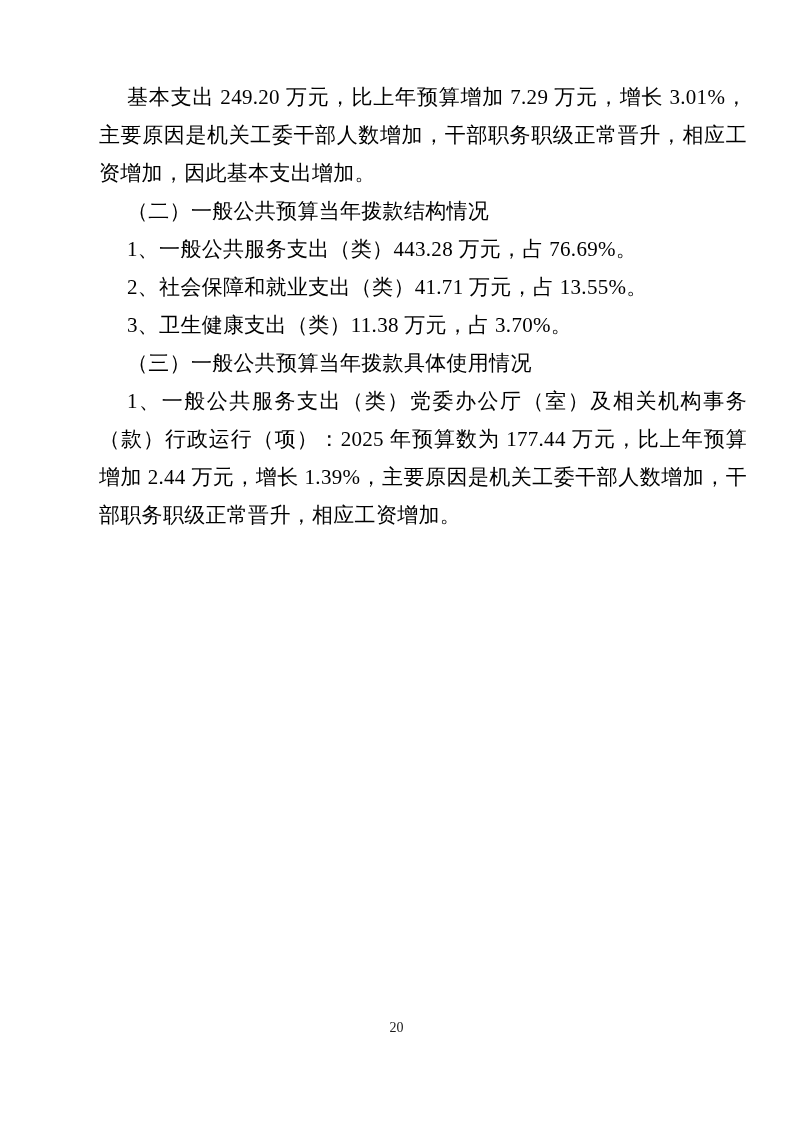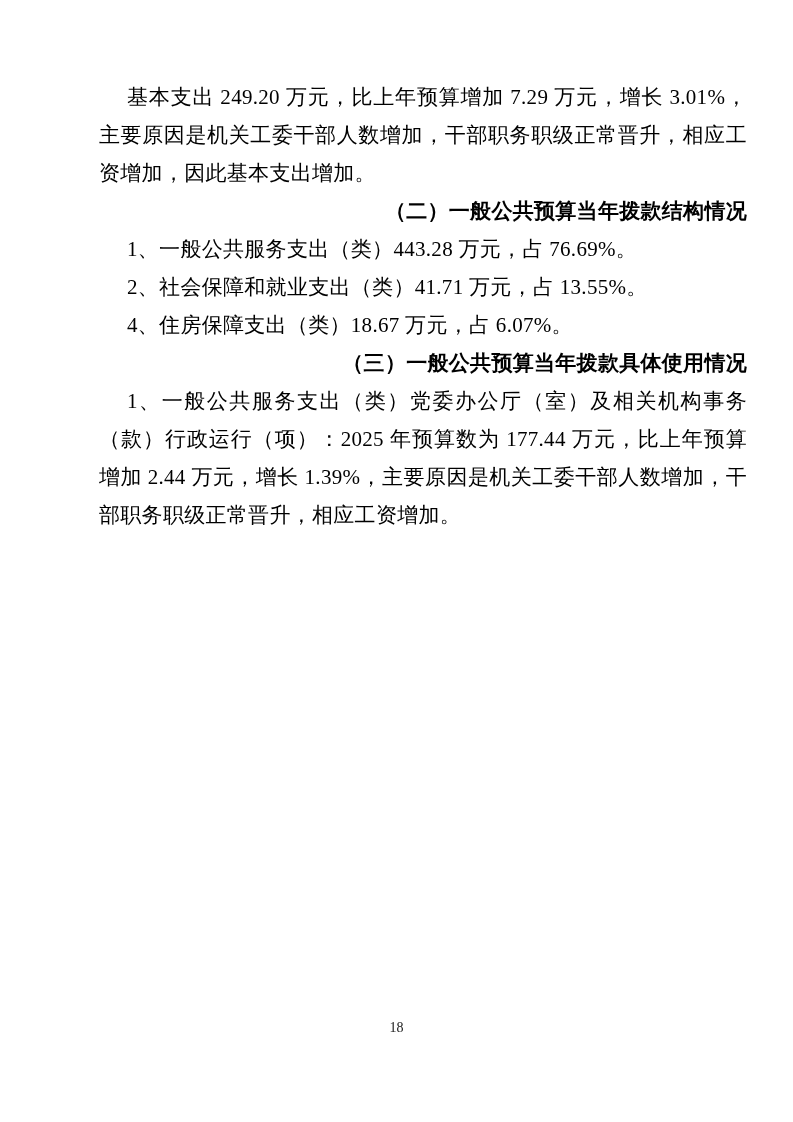--- a/index.html
+++ b/index.html
@@ -34,22 +34,22 @@
     font-size: 21px;
     line-height: 38px;
     text-align: justify;
     text-justify: inter-ideograph;
     text-indent: 28px;
     font-weight: normal;
     letter-spacing: 0.3px;
     word-break: break-all;
   }
   .content h3.heading {
-    font-weight: bold;
-    text-align: right;
+    font-weight: normal;
+    text-align: left;
   }
   .content .spaced {
     margin-top: 14px;
   }
   .page-number {
     position: absolute;
     left: 0;
     top: 1018px;
     width: 100%;
     text-align: center;
@@ -67,26 +67,26 @@
 
     <p class="para">基本支出 249.20 万元，比上年预算增加 7.29 万元，增长 3.01%，主要原因是机关工委干部人数增加，干部职务职级正常晋升，相应工资增加，因此基本支出增加。</p>
 
 
     <h3 class="heading">（二）一般公共预算当年拨款结构情况</h3>
 
     <p class="list-item">1、一般公共服务支出（类）443.28 万元，占 76.69%。</p>
 
     <p class="list-item">2、社会保障和就业支出（类）41.71 万元，占 13.55%。</p>
 
+    <p class="list-item">3、卫生健康支出（类）11.38 万元，占 3.70%。</p>
 
-    <p class="list-item">4、住房保障支出（类）18.67 万元，占 6.07%。</p>
 
     <h3 class="heading">（三）一般公共预算当年拨款具体使用情况</h3>
 
     <p class="para">1、一般公共服务支出（类）党委办公厅（室）及相关机构事务（款）行政运行（项）：2025 年预算数为 177.44 万元，比上年预算增加 2.44 万元，增长 1.39%，主要原因是机关工委干部人数增加，干部职务职级正常晋升，相应工资增加。</p>
 
 
 
   </div>
 
-  <div class="page-number">18</div>
+  <div class="page-number">20</div>
 
 </div>
 
 </body></html>

